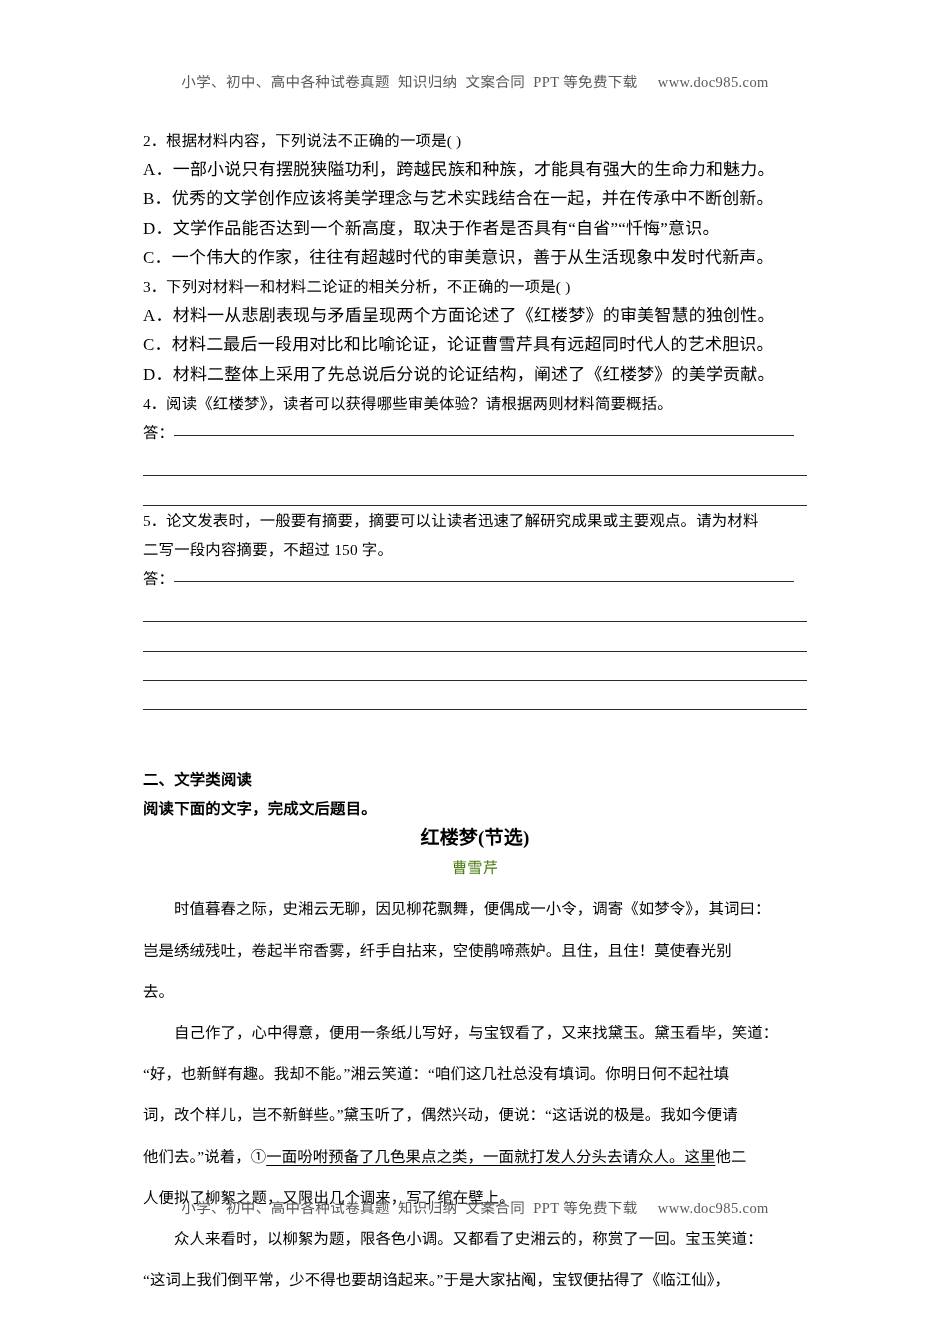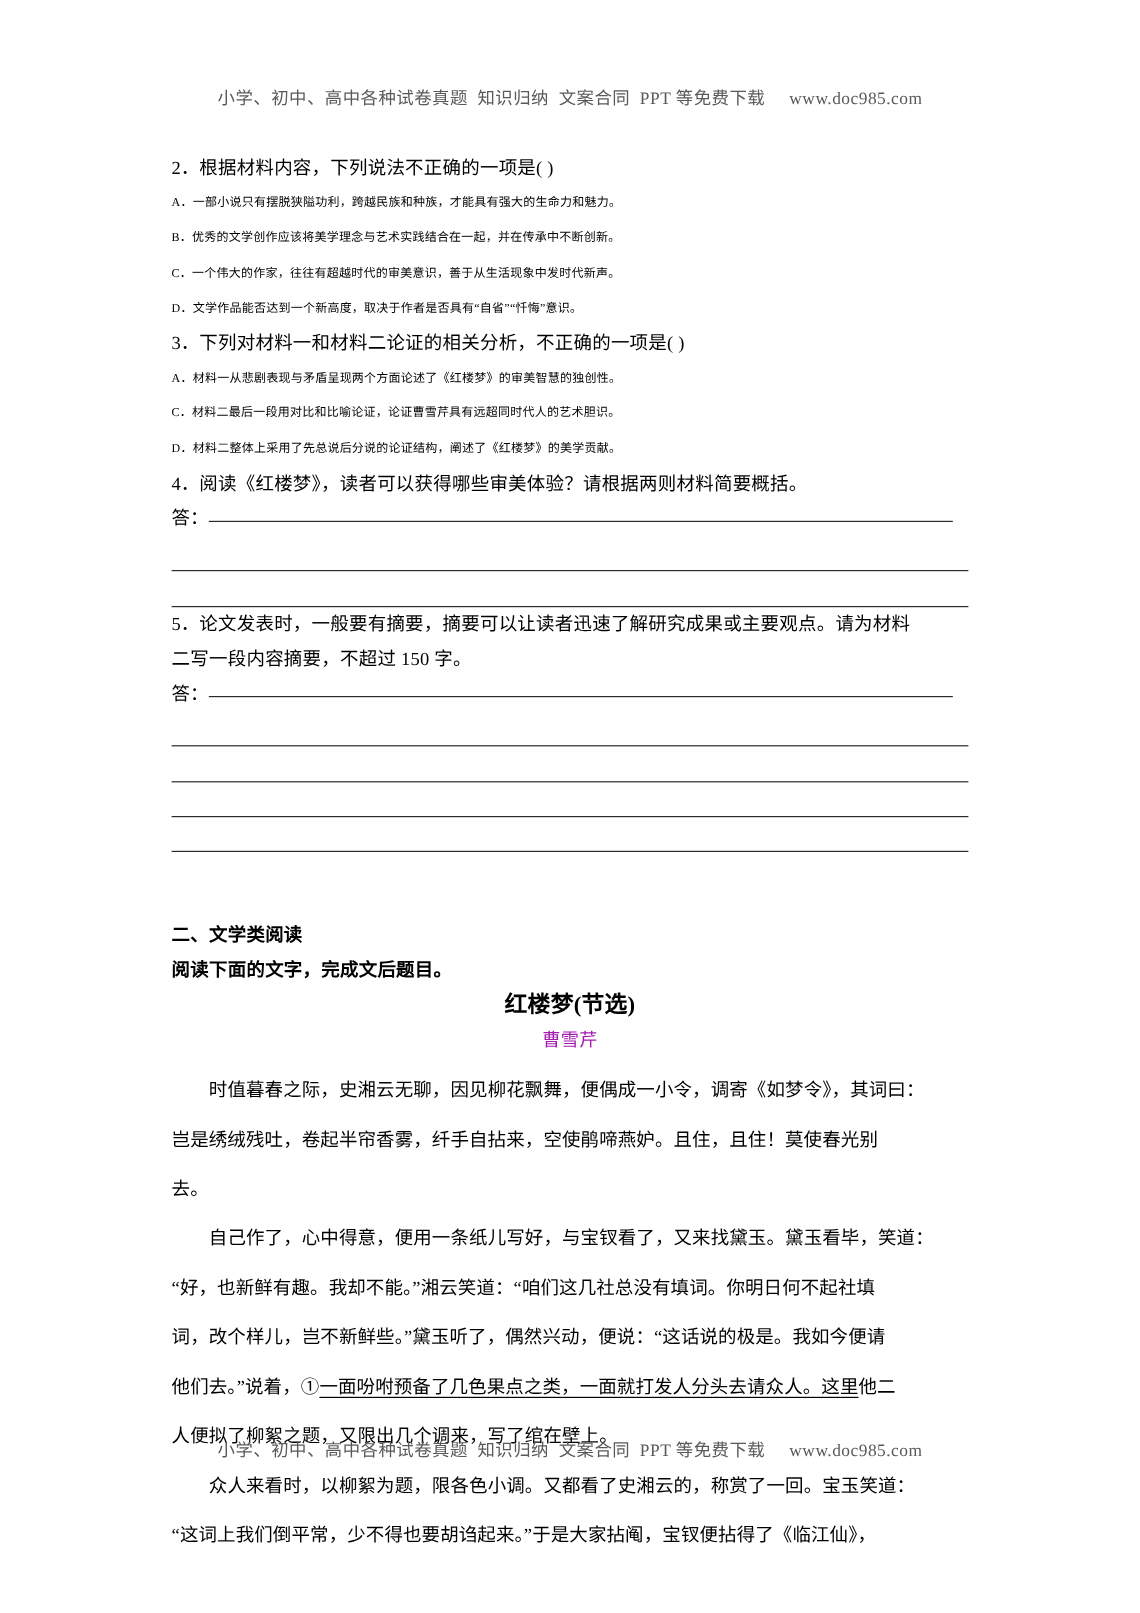--- a/index.html
+++ b/index.html
@@ -48,21 +48,21 @@
   .q-line {
     font-size: 15.4px;
     line-height: 29.2px;
     white-space: nowrap;
     letter-spacing: 0.2px;
   }
   .q-line .num {
     letter-spacing: 0;
   }
   .opt-line {
-    font-size: 10px;
+    font-size: 17px;
     line-height: 29.2px;
     white-space: nowrap;
     letter-spacing: 0.2px;
   }
   .wrap-line {
     font-size: 15.4px;
     line-height: 29.2px;
     letter-spacing: 0.2px;
     white-space: nowrap;
   }
@@ -111,21 +111,21 @@
     font-size: 19px;
     line-height: 30px;
     font-weight: bold;
     text-align: center;
     letter-spacing: 0.2px;
   }
   .piece-author {
     font-size: 15.2px;
     line-height: 29px;
     text-align: center;
-    color: #a21caf;
+    color: #4d7c0f;
     letter-spacing: 0.2px;
   }
   .passage-line {
     font-size: 15.4px;
     line-height: 29.2px;
     letter-spacing: 0.1px;
     white-space: nowrap;
     margin-top: 12px;
   }
   .ind2 {
@@ -143,22 +143,22 @@
 
 <div class="page">
 
   <div class="running-head top">小学、初中、高中各种试卷真题  知识归纳  文案合同  PPT 等免费下载     www.doc985.com</div>
 
   <div class="content">
 
     <div class="q-line"><span class="num">2．</span><span>根据材料内容，下列说法不正确的一项是(      )</span></div>
     <div class="opt-line">A．一部小说只有摆脱狭隘功利，跨越民族和种族，才能具有强大的生命力和魅力。</div>
     <div class="opt-line">B．优秀的文学创作应该将美学理念与艺术实践结合在一起，并在传承中不断创新。</div>
+    <div class="opt-line">D．文学作品能否达到一个新高度，取决于作者是否具有“自省”“忏悔”意识。</div>
     <div class="opt-line">C．一个伟大的作家，往往有超越时代的审美意识，善于从生活现象中发时代新声。</div>
-    <div class="opt-line">D．文学作品能否达到一个新高度，取决于作者是否具有“自省”“忏悔”意识。</div>
 
     <div class="q-line"><span class="num">3．</span><span>下列对材料一和材料二论证的相关分析，不正确的一项是(      )</span></div>
     <div class="opt-line">A．材料一从悲剧表现与矛盾呈现两个方面论述了《红楼梦》的审美智慧的独创性。</div>
     <div class="opt-line">C．材料二最后一段用对比和比喻论证，论证曹雪芹具有远超同时代人的艺术胆识。</div>
     <div class="opt-line">D．材料二整体上采用了先总说后分说的论证结构，阐述了《红楼梦》的美学贡献。</div>
 
     <div class="q-line"><span class="num">4．</span><span>阅读《红楼梦》，读者可以获得哪些审美体验？请根据两则材料简要概括。</span></div>
     <div class="ans-row">
       <span class="ans-label">答：</span><span class="rule" style="width:620px;"></span>
     </div>

